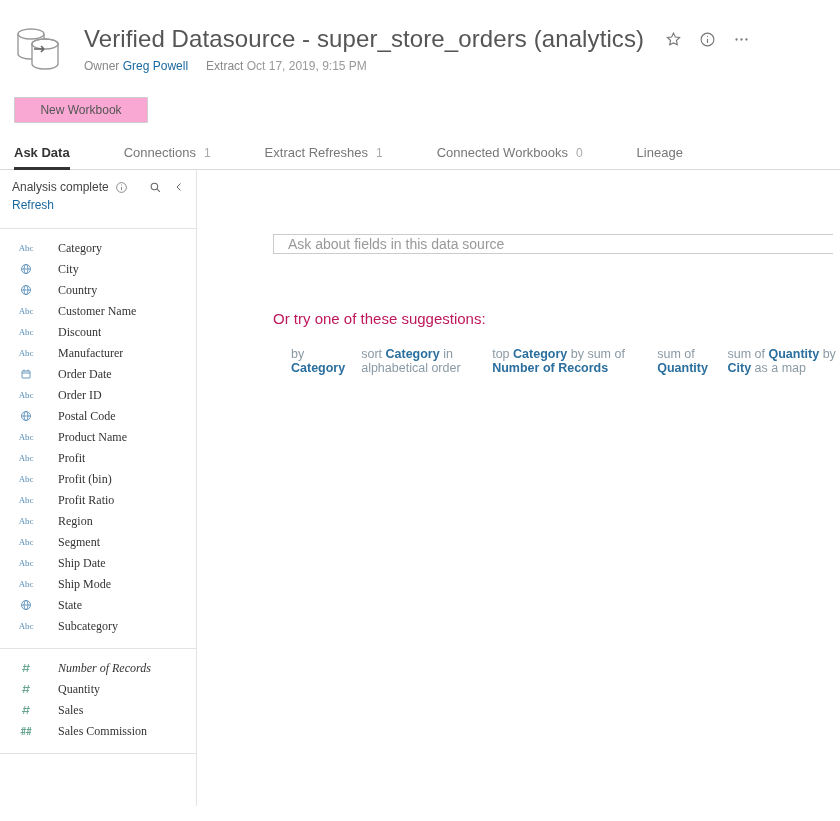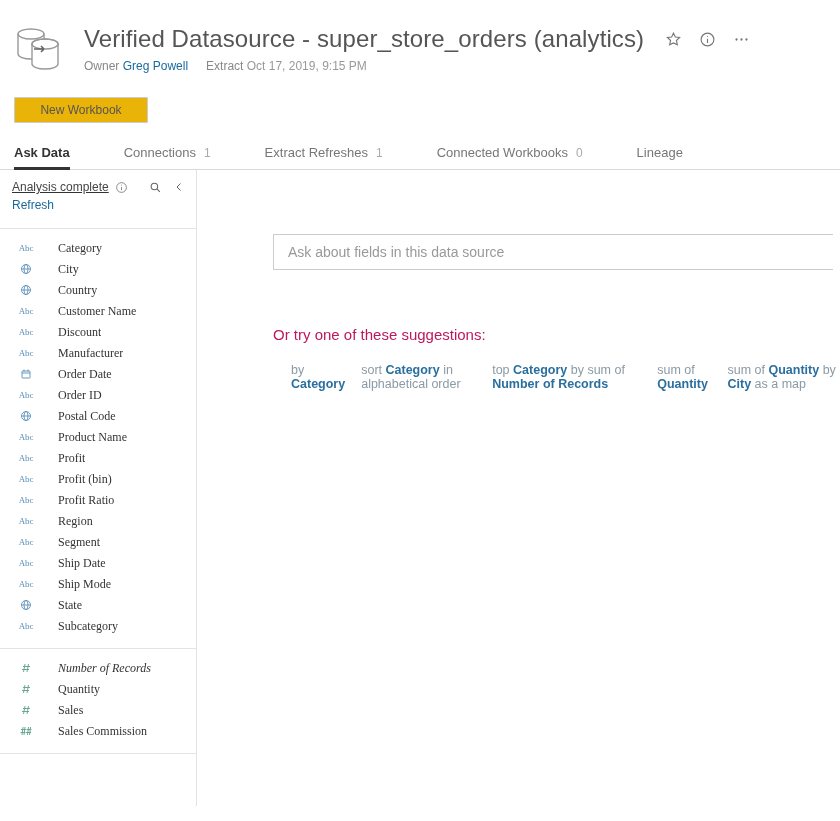--- a/index.html
+++ b/index.html
@@ -64,21 +64,21 @@
     padding: 16px 14px 22px 14px;
   }
   .btn {
     display: inline-flex;
     align-items: center;
     justify-content: center;
     height: 26px;
     min-width: 134px;
     font-size: 12px;
     color: #555;
-    background: #eab308;
+    background: #f9a8d4;
     border: 1px solid #ccc;
     border-radius: 1px;
     cursor: pointer;
   }
 
   
   .tabs {
     display: flex;
     align-items: flex-end;
     gap: 54px;
@@ -115,21 +115,20 @@
     border-right: 1px solid #e3e3e3;
     overflow: hidden;
     display: flex;
     flex-direction: column;
   }
   .sb-top {
     display: flex;
     align-items: center;
     padding: 10px 10px 4px 12px;
     gap: 6px;
-    text-decoration: underline;
   }
   .sb-status { font-size: 12px; color: #444; }
   .sb-info-ic { width: 13px; height: 13px; color: #888; }
   .sb-right-icons { margin-left: auto; display: flex; gap: 10px; align-items: center; color: #666; }
   .sb-right-icons .mini-ic { width: 14px; height: 14px; cursor: pointer; display:flex; align-items:center; justify-content:center;}
   .sb-refresh {
     padding: 0 12px 10px 12px;
     font-size: 12px;
     color: #1a699e;
     cursor: pointer;
@@ -160,21 +159,21 @@
   .type-calc { color: #5fa08b; }
   .field-name { font-size: 12px; color: #333; white-space: nowrap; overflow: hidden; text-overflow: ellipsis; }
 
   
   .main {
     flex: 1;
     padding: 64px 0 0 76px;
   }
   .ask-input {
     width: 560px;
-    height: 36px;
+    height: 20px;
     border: 1px solid #ccc;
     border-right: none;
     padding: 0 14px;
     font-size: 14px;
     color: #333;
   }
   .ask-input::placeholder { color: #999; }
   .suggest-hdr {
     margin-top: 56px;
     font-size: 15px;

